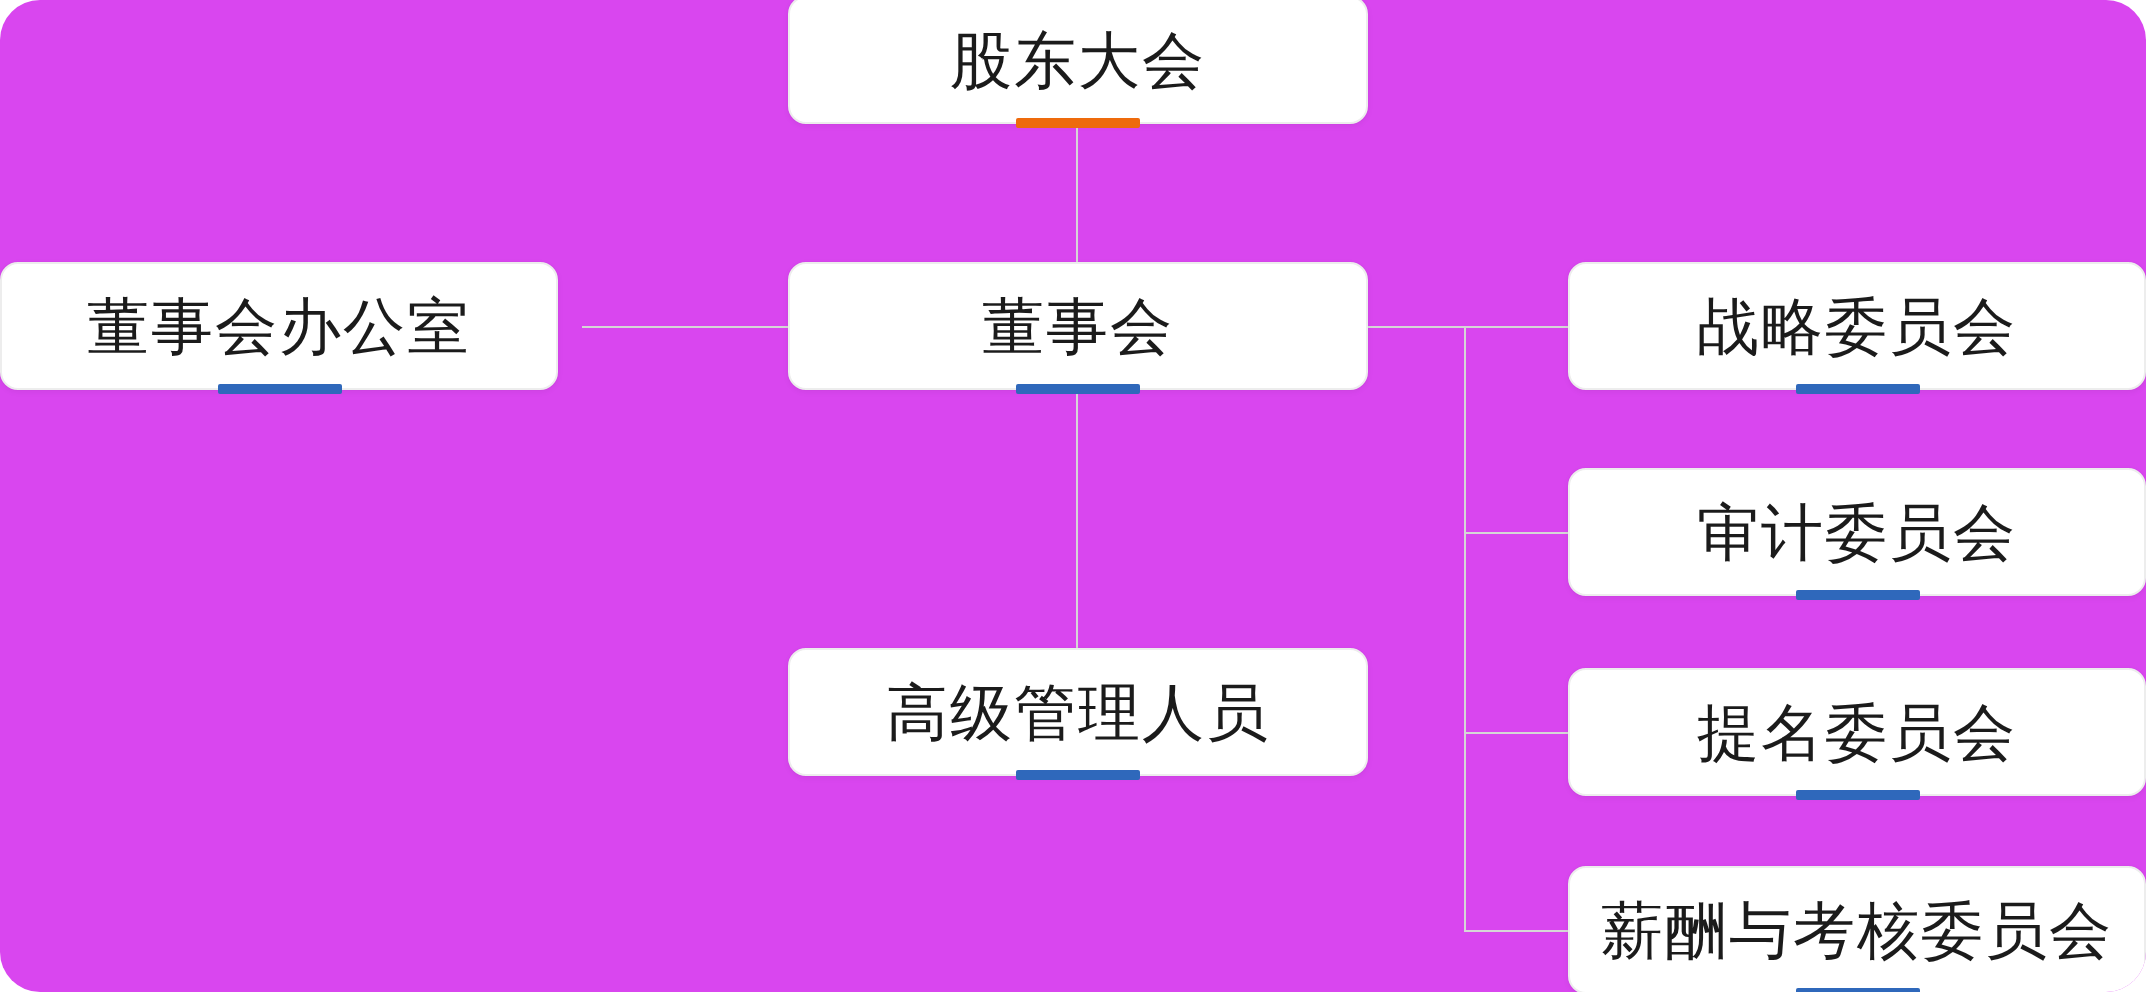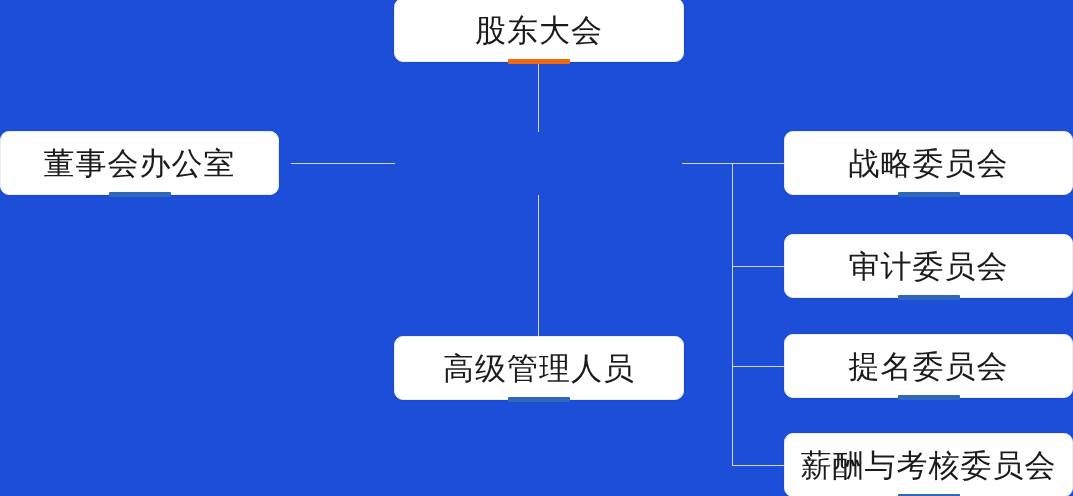--- a/index.html
+++ b/index.html
@@ -8,22 +8,23 @@
     padding: 0;
     background: #ffffff;
   }
   body {
     font-family: "Liberation Sans", "DejaVu Sans", sans-serif;
   }
   #org-chart {
     position: relative;
     width: 1073px;
     height: 496px;
-    background: #1d4ed8;
+    background: #d946ef;
     overflow: hidden;
+    border-radius: 20px;
   }
 
   
   .connector {
     position: absolute;
     background: #d6d6d6;
   }
   .connector.h { height: 1px; }
   .connector.v { width: 1px; }
 
@@ -84,22 +85,26 @@
   <div class="node box-w-290 box-h-64" style="left:394px; top:-2px;">
     <span class="node-label">股东大会</span>
     <span class="accent" style="background:#ee6a0c;"></span>
   </div>
 
   <div class="node box-h-64" style="left:0px; top:131px; width:279px;">
     <span class="node-label">董事会办公室</span>
     <span class="accent" style="background:#2f68bb;"></span>
   </div>
 
+  <div class="node box-w-290 box-h-64" style="left:394px; top:131px;">
+    <span class="node-label">董事会</span>
+    <span class="accent" style="background:#2f68bb;"></span>
+  </div>
 
-  <div class="node box-w-290 box-h-64" style="left:394px; top:336px;justify-content:center;">
+  <div class="node box-w-290 box-h-64" style="left:394px; top:324px;justify-content:center;">
     <span class="node-label">高级管理人员</span>
     <span class="accent" style="background:#2f68bb;"></span>
   </div>
 
   <div class="node box-h-64" style="left:784px; top:234px; width:289px;">
     <span class="node-label">审计委员会</span>
     <span class="accent" style="background:#2f68bb;"></span>
   </div>
 
   <div class="node box-h-64" style="left:784px; top:131px; width:289px;">

